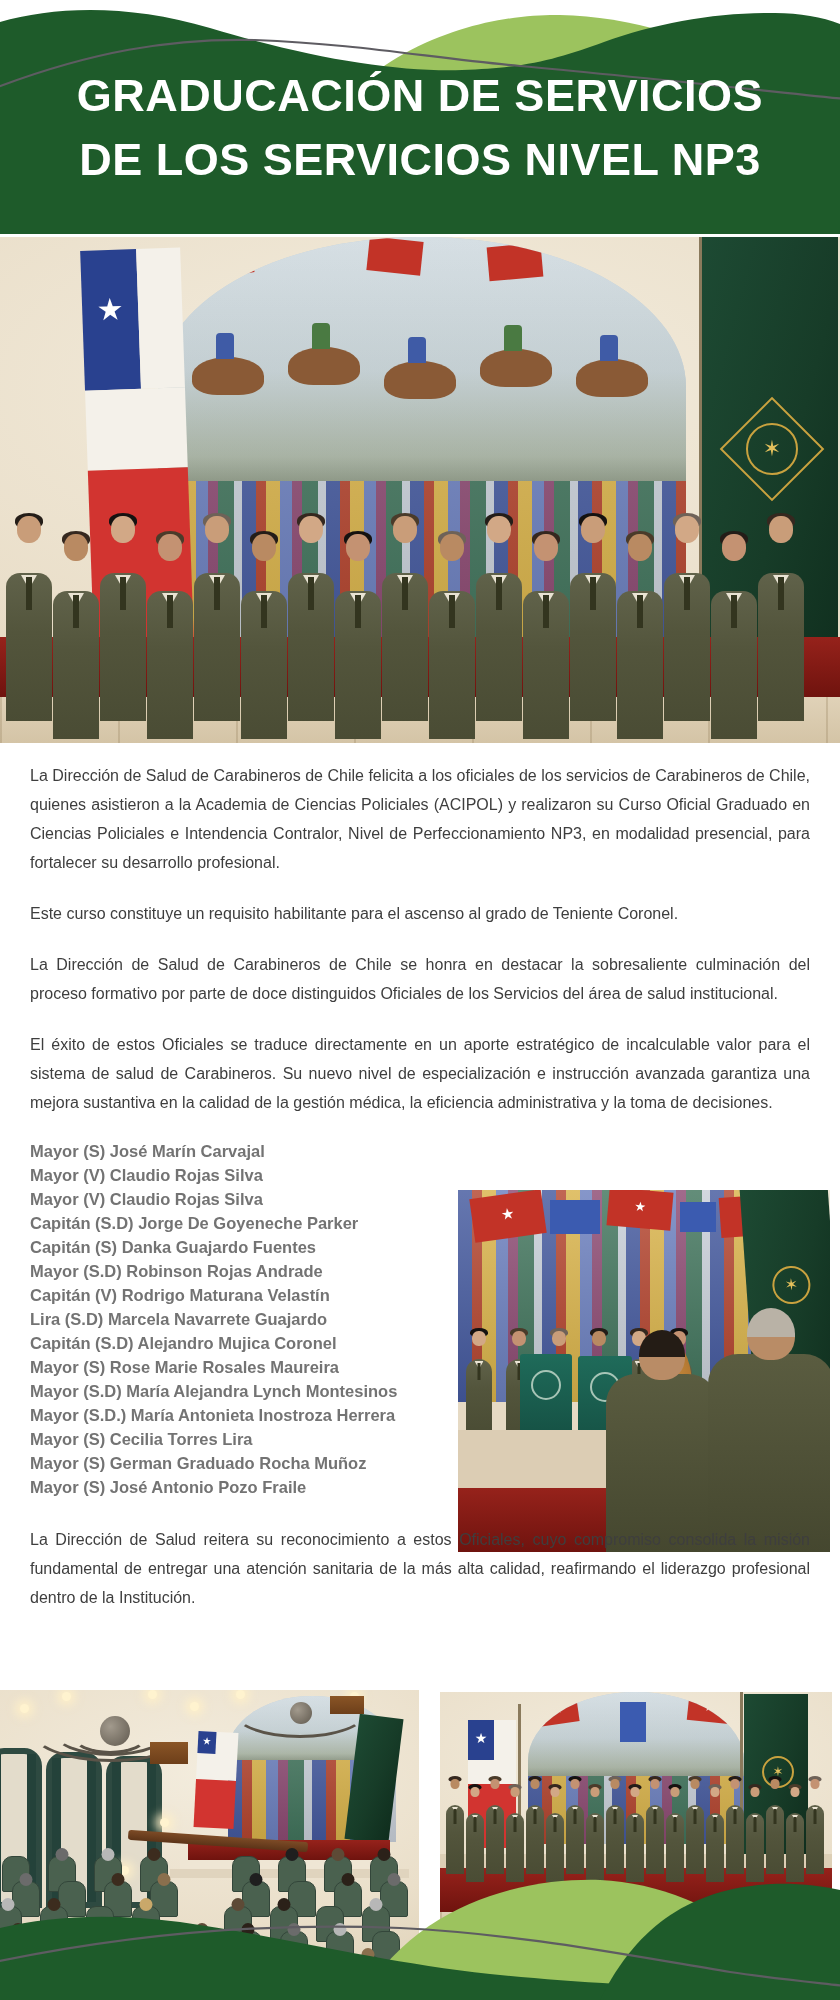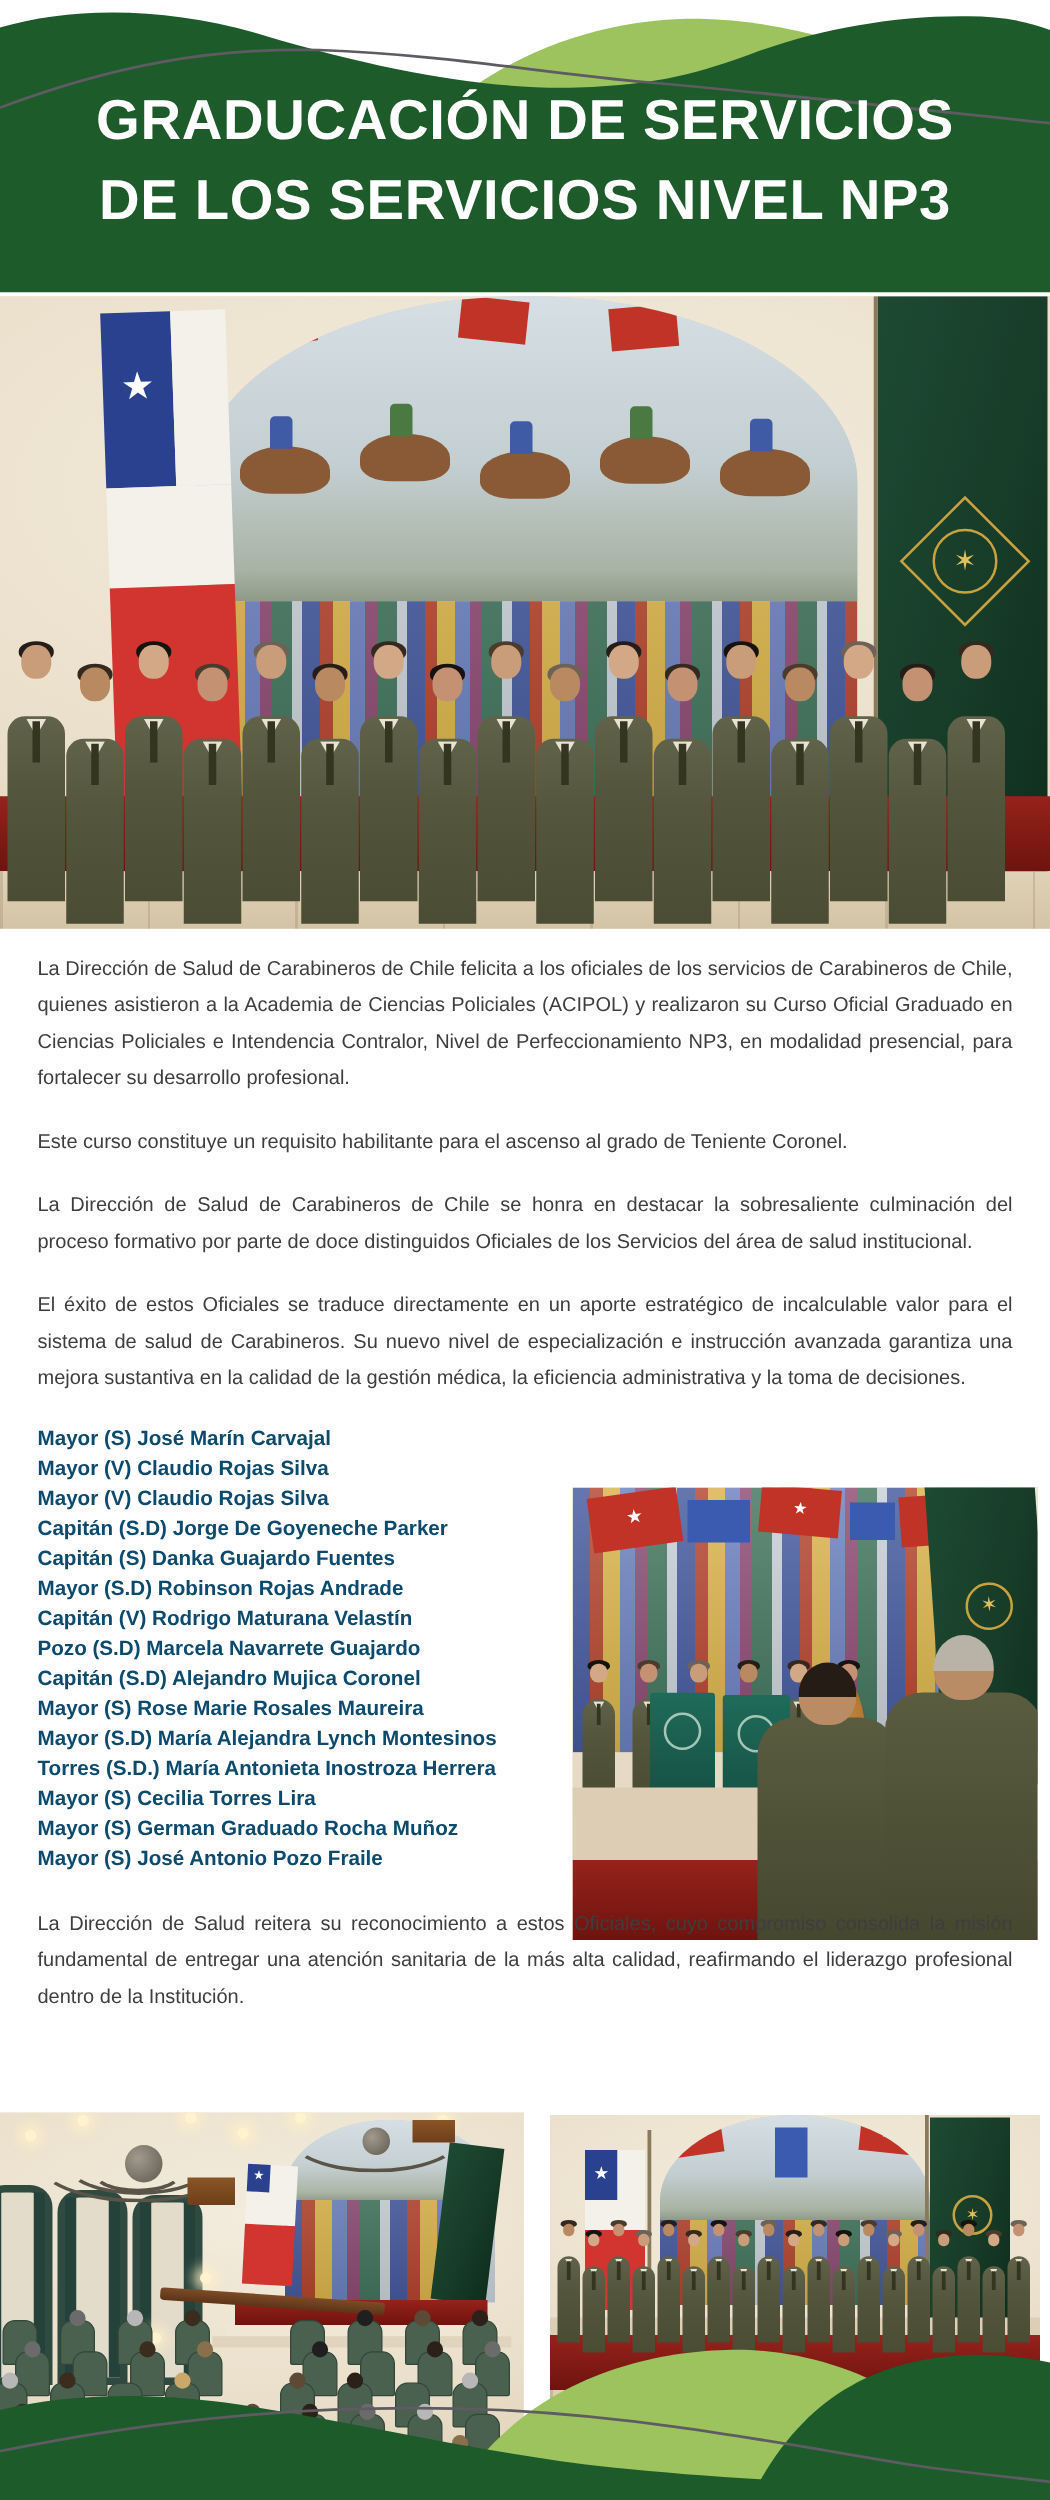--- a/index.html
+++ b/index.html
@@ -86,21 +86,21 @@
   .chair{position:absolute;width:28px;height:36px;border-radius:10px 10px 2px 2px;
          background:#4a614f;border:1px solid #33463a;box-sizing:border-box;}
   .chair-head{position:absolute;top:-9px;left:50%;transform:translateX(-50%);
               width:13px;height:13px;border-radius:50%;}
 
   
   .content{position:absolute;left:0;top:743px;width:840px;padding:18px 30px 0;box-sizing:border-box;
            z-index:2;}
   .content p{margin:0 0 22px;text-align:justify;font-size:16px;line-height:29px;color:#3e3e3e;}
   .names{list-style:none;margin:4px 0 26px;padding:0;width:430px;}
-  .names li{font-weight:700;font-size:16.5px;line-height:24px;color:#0c4a6e;white-space:nowrap;}
+  .names li{font-weight:700;font-size:16.5px;line-height:24px;color:#737373;white-space:nowrap;}
   .closing{width:780px;}
 
   
   .footer{position:absolute;left:0;top:1858px;width:840px;height:142px;z-index:6;}
   .footer svg{display:block;}
 </style>
 </head>
 <body>
 
 <div class="page">
@@ -298,25 +298,25 @@
     <p>La Dirección de Salud de Carabineros de Chile se honra en destacar la sobresaliente culminación del proceso formativo por parte de doce distinguidos Oficiales de los Servicios del área de salud institucional.</p>
     <p>El éxito de estos Oficiales se traduce directamente en un aporte estratégico de incalculable valor para el sistema de salud de Carabineros. Su nuevo nivel de especialización e instrucción avanzada garantiza una mejora sustantiva en la calidad de la gestión médica, la eficiencia administrativa y la toma de decisiones.</p>
     <ul class="names">
         <li>Mayor (S) José Marín Carvajal</li>
         <li>Mayor (V) Claudio Rojas Silva</li>
         <li>Mayor (V) Claudio Rojas Silva</li>
         <li>Capitán (S.D) Jorge De Goyeneche Parker</li>
         <li>Capitán (S) Danka Guajardo Fuentes</li>
         <li>Mayor (S.D) Robinson Rojas Andrade</li>
         <li>Capitán (V) Rodrigo Maturana Velastín</li>
-        <li>Pozo (S.D) Marcela Navarrete Guajardo</li>
+        <li>Lira (S.D) Marcela Navarrete Guajardo</li>
         <li>Capitán (S.D) Alejandro Mujica Coronel</li>
         <li>Mayor (S) Rose Marie Rosales Maureira</li>
         <li>Mayor (S.D) María Alejandra Lynch Montesinos</li>
-        <li>Torres (S.D.) María Antonieta Inostroza Herrera</li>
+        <li>Mayor (S.D.) María Antonieta Inostroza Herrera</li>
         <li>Mayor (S) Cecilia Torres Lira</li>
         <li>Mayor (S) German Graduado Rocha Muñoz</li>
         <li>Mayor (S) José Antonio Pozo Fraile</li>
       </ul>
     <p class="closing">La Dirección de Salud reitera su reconocimiento a estos Oficiales, cuyo compromiso consolida la misión fundamental de entregar una atención sanitaria de la más alta calidad, reafirmando el liderazgo profesional dentro de la Institución.</p>
   </div>
 
   <div class="photo" id="photo-ceremony" title="Orquesta institucional interpretando frente al mural durante la ceremonia">
     <div class="mural" style="left:0;top:0;right:0;height:212px;">
       <div class="mural-figs" style="top:0;height:212px;"></div>

